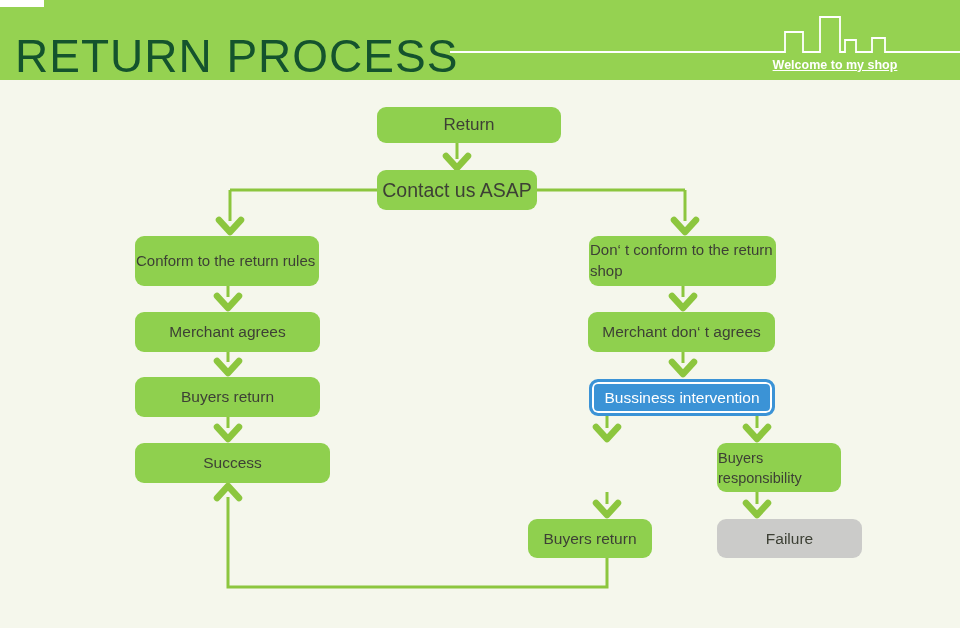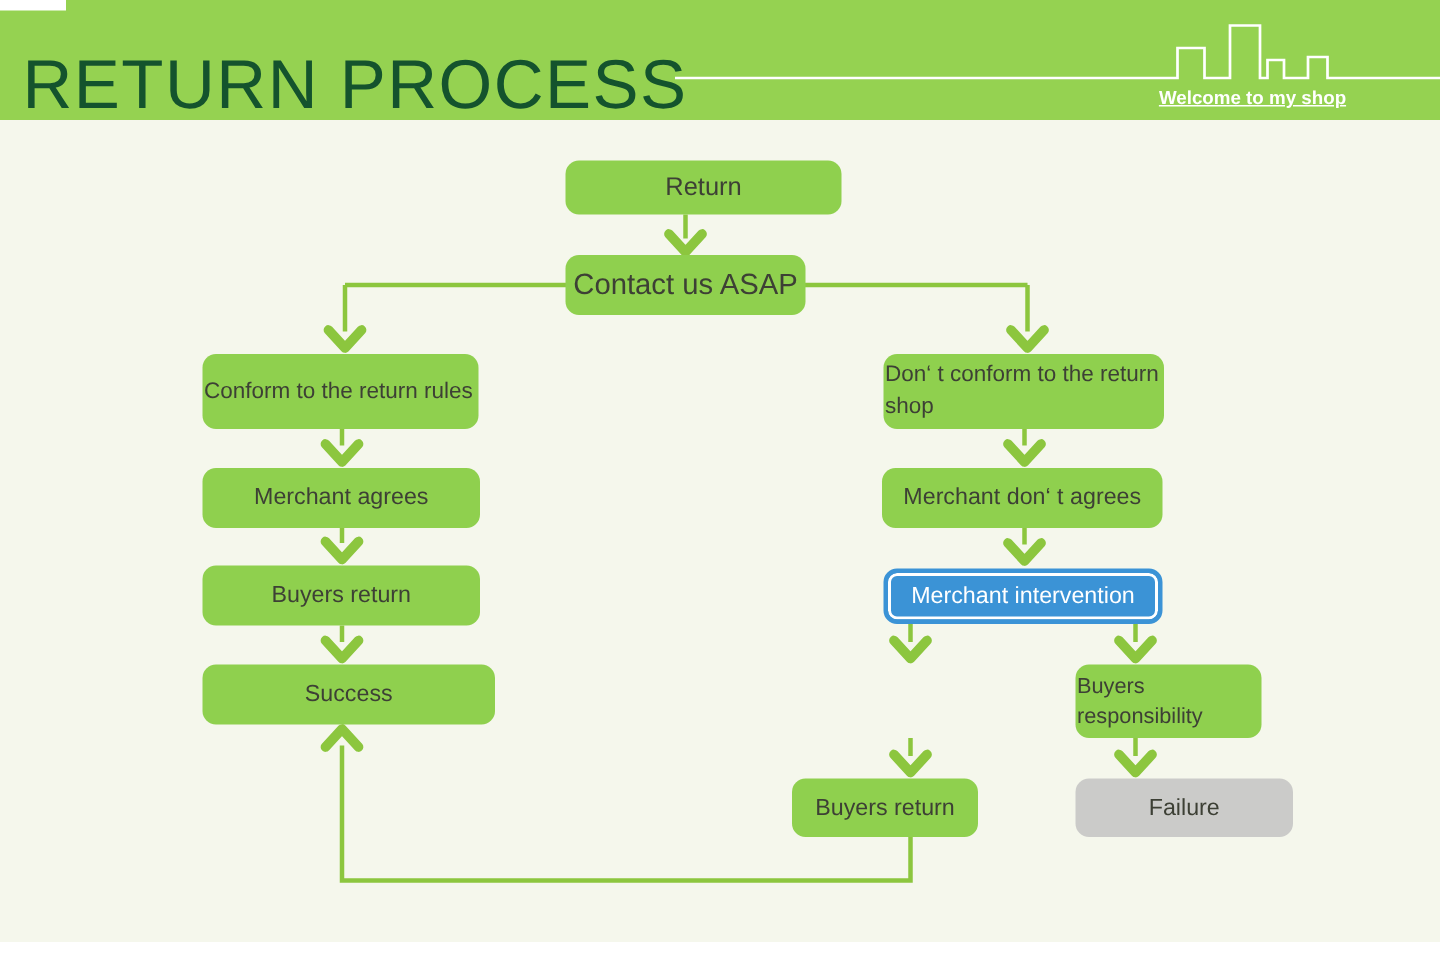--- a/index.html
+++ b/index.html
@@ -186,21 +186,21 @@
 
     <div class="node left-text" id="n-dont-conform">
       <span>Don‘ t conform to the return shop</span>
     </div>
 
     <div class="node" id="n-merchant-dont">
       <span>Merchant don‘ t agrees</span>
     </div>
 
     <div class="node blue" id="n-platform">
-      <span>Merchant intervention</span>
+      <span>Bussiness intervention</span>
     </div>
 
 
     <div class="node left-text" id="n-buyers-resp">
       <span>Buyers responsibility</span>
     </div>
 
     <div class="node" id="n-buyers-return-r">
       <span>Buyers return</span>
     </div>

